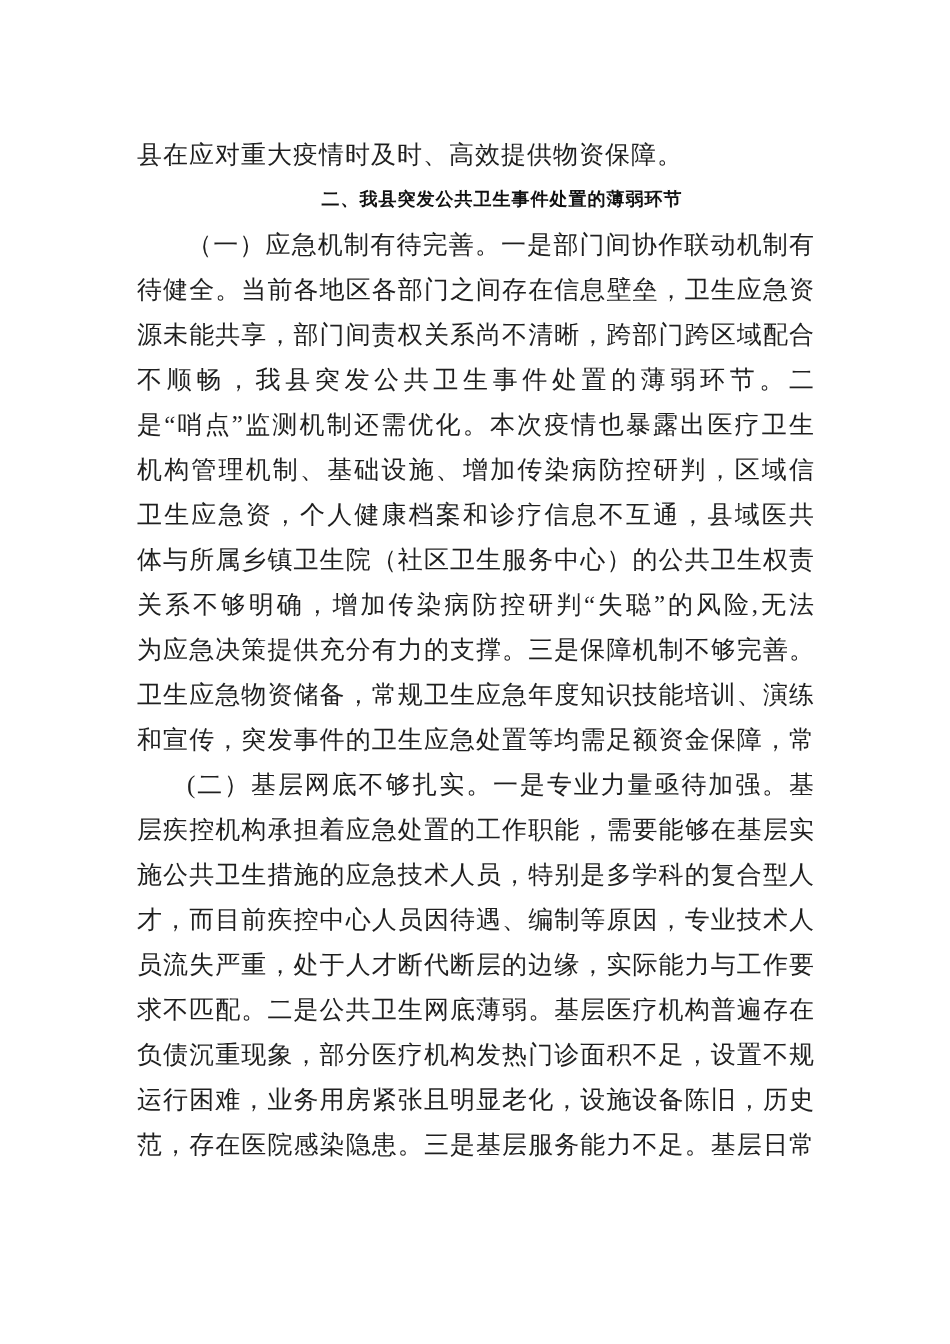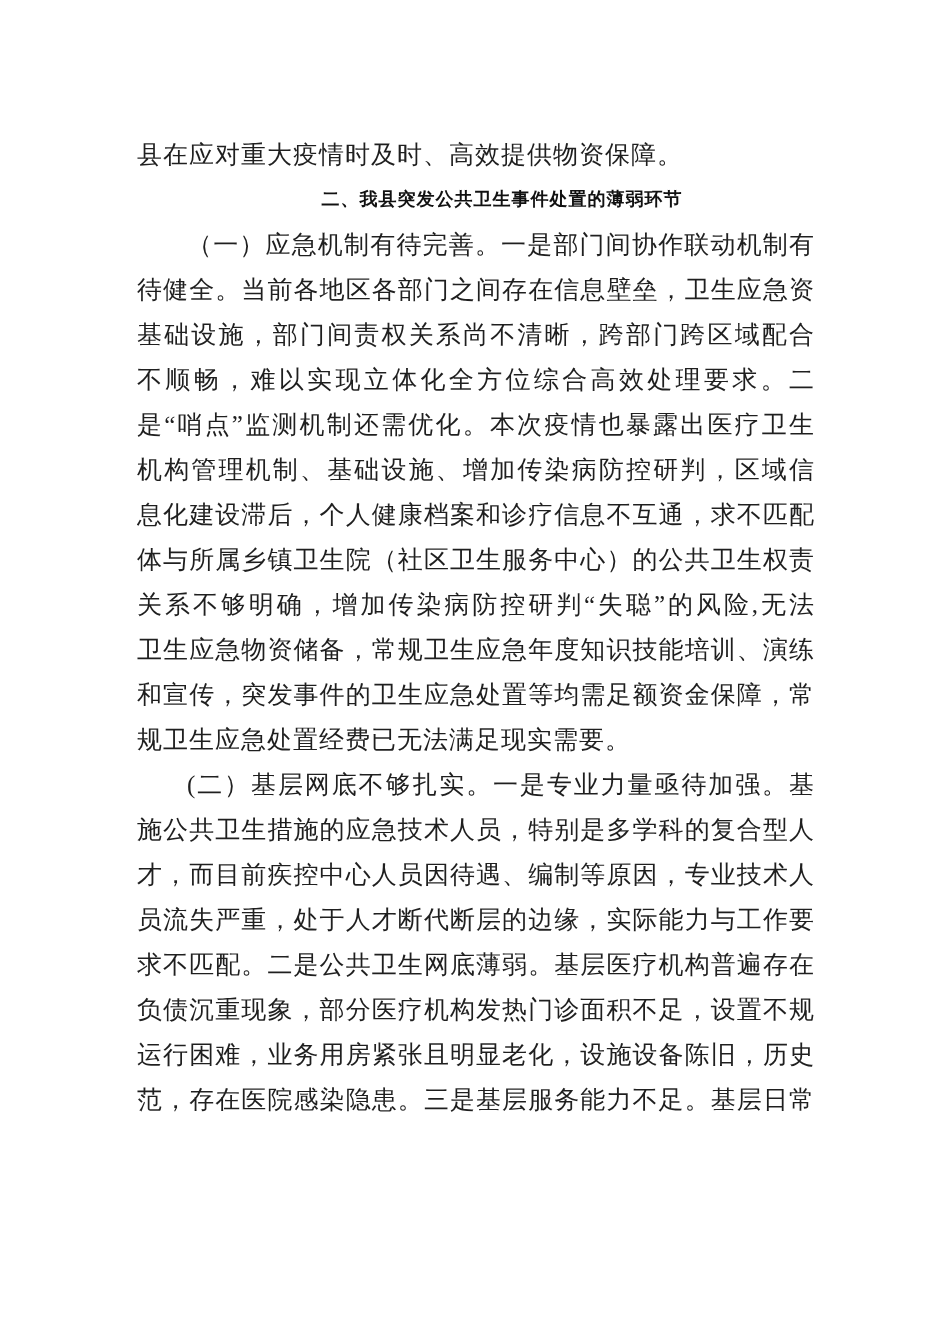--- a/index.html
+++ b/index.html
@@ -56,31 +56,32 @@
 </style>
 </head>
 <body>
 
 <div class="page">
   <div class="doc-body">
       <div class="line plain">县在应对重大疫情时及时、高效提供物资保障。</div>
       <div class="line heading">二、我县突发公共卫生事件处置的薄弱环节</div>
       <div class="line first">（一）应急机制有待完善。一是部门间协作联动机制有</div>
       <div class="line justify">待健全。当前各地区各部门之间存在信息壁垒，卫生应急资</div>
-      <div class="line justify">基础设施，部门间责权关系尚不清晰，跨部门跨区域配合</div>
-      <div class="line justify">不顺畅，难以实现立体化全方位综合高效处理要求。二</div>
+      <div class="line justify">源未能共享，部门间责权关系尚不清晰，跨部门跨区域配合</div>
+      <div class="line justify">不顺畅，我县突发公共卫生事件处置的薄弱环节。二</div>
       <div class="line justify">是“哨点”监测机制还需优化。本次疫情也暴露出医疗卫生</div>
       <div class="line justify">机构管理机制、基础设施、增加传染病防控研判，区域信</div>
-      <div class="line justify">息化建设滞后，个人健康档案和诊疗信息不互通，求不匹配</div>
+      <div class="line justify">卫生应急资，个人健康档案和诊疗信息不互通，县域医共</div>
       <div class="line justify">体与所属乡镇卫生院（社区卫生服务中心）的公共卫生权责</div>
       <div class="line justify">关系不够明确，增加传染病防控研判“失聪”的风险,无法</div>
+      <div class="line justify">为应急决策提供充分有力的支撑。三是保障机制不够完善。</div>
       <div class="line justify">卫生应急物资储备，常规卫生应急年度知识技能培训、演练</div>
       <div class="line justify">和宣传，突发事件的卫生应急处置等均需足额资金保障，常</div>
-      <div class="line plain">规卫生应急处置经费已无法满足现实需要。</div>
       <div class="line first">(二）基层网底不够扎实。一是专业力量亟待加强。基</div>
+      <div class="line justify">层疾控机构承担着应急处置的工作职能，需要能够在基层实</div>
       <div class="line justify">施公共卫生措施的应急技术人员，特别是多学科的复合型人</div>
       <div class="line justify">才，而目前疾控中心人员因待遇、编制等原因，专业技术人</div>
       <div class="line justify">员流失严重，处于人才断代断层的边缘，实际能力与工作要</div>
       <div class="line justify">求不匹配。二是公共卫生网底薄弱。基层医疗机构普遍存在</div>
       <div class="line justify">负债沉重现象，部分医疗机构发热门诊面积不足，设置不规</div>
       <div class="line justify">运行困难，业务用房紧张且明显老化，设施设备陈旧，历史</div>
       <div class="line justify">范，存在医院感染隐患。三是基层服务能力不足。基层日常</div>
     </div>
 </div>
 

